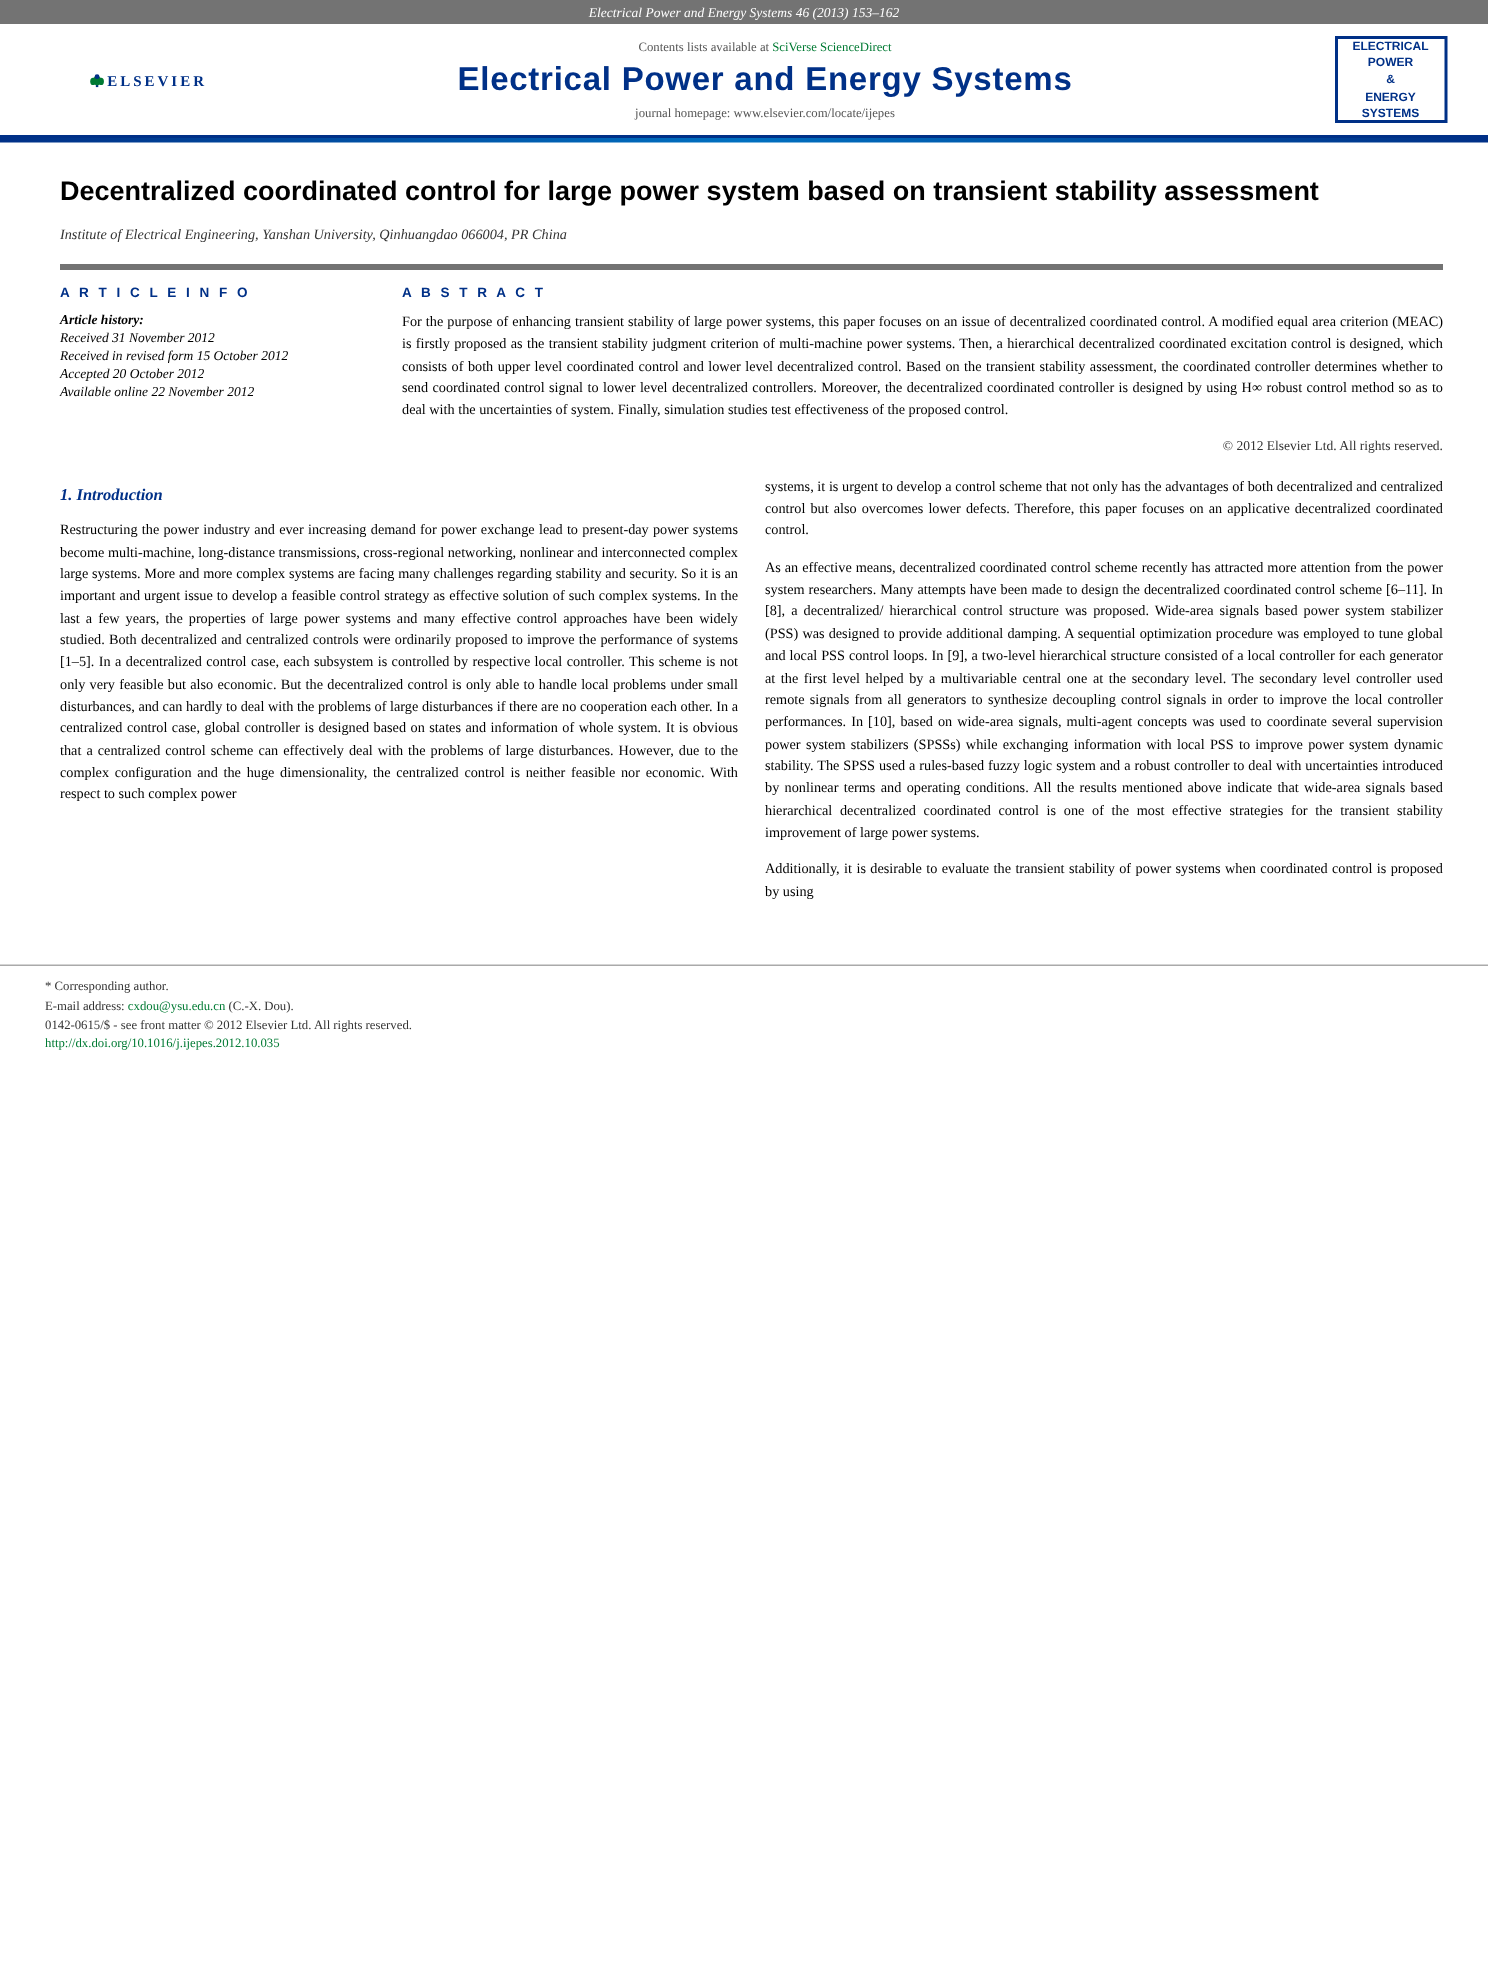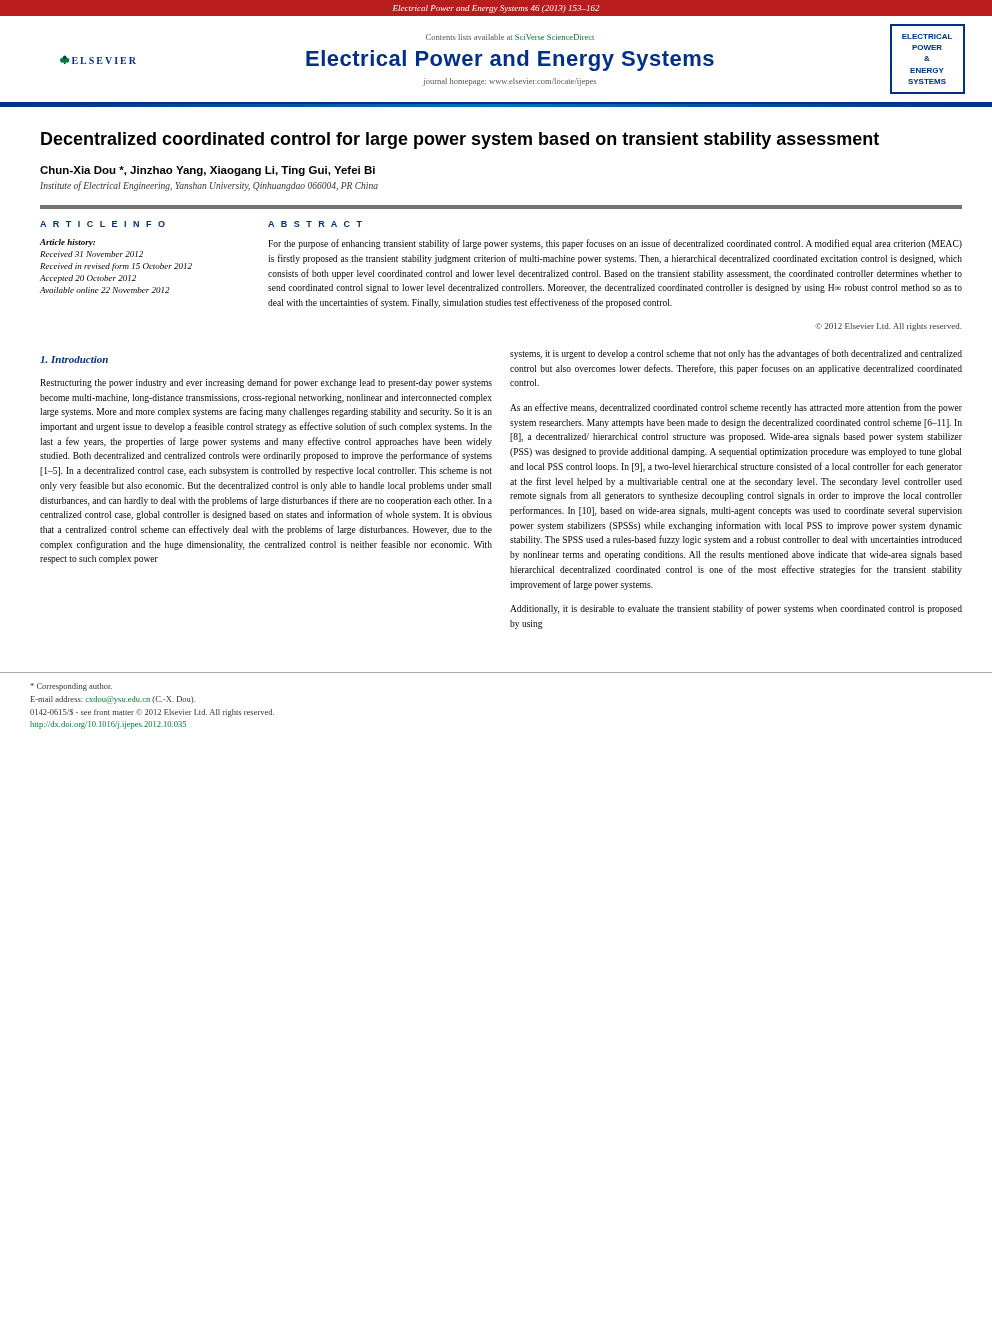--- a/index.html
+++ b/index.html
@@ -7,21 +7,21 @@
       background: #fff;
       font-family: 'Times New Roman', Times, serif;
       font-size: 10px;
       color: #000;
       width: 992px;
       min-height: 1323px;
     }
 
     
     .top-banner {
-      background: #b91c1c;
+      background: #737373;
       color: #fff;
       text-align: center;
       font-size: 9px;
       padding: 3px 0;
       font-style: italic;
     }
 
     
     .journal-header {
       display: flex;
@@ -55,21 +55,21 @@
     }
     .journal-header .right-logo {
       width: 90px;
       display: flex;
       align-items: center;
       justify-content: center;
     }
     .right-logo-box {
       border: 2px solid #003087;
       width: 75px;
-      height: 70px;
+      height: 58px;
       display: flex;
       flex-direction: column;
       align-items: center;
       justify-content: center;
       font-family: Arial, sans-serif;
       font-size: 7px;
       font-weight: bold;
       color: #003087;
       text-align: center;
       line-height: 1.3;
@@ -274,23 +274,20 @@
     </div>
   </div>
 </div>
 
 <div class="divider"></div>
 
 <div class="article-container">
 
   <div class="article-title">Decentralized coordinated control for large power system based on transient stability assessment</div>
 
-  <div class="authors">
-    <span>Chun-Xia Dou *, Jinzhao Yang, Xiaogang Li, Ting Gui, Yefei Bi</span>
-  </div>
 
   <div class="affiliation">Institute of Electrical Engineering, Yanshan University, Qinhuangdao 066004, PR China</div>
 
   <div class="two-col">
 
     <div class="col-left">
       <div class="section-label">A R T I C L E   I N F O</div>
 
       <div class="article-history">
         <div class="history-label">Article history:</div>

